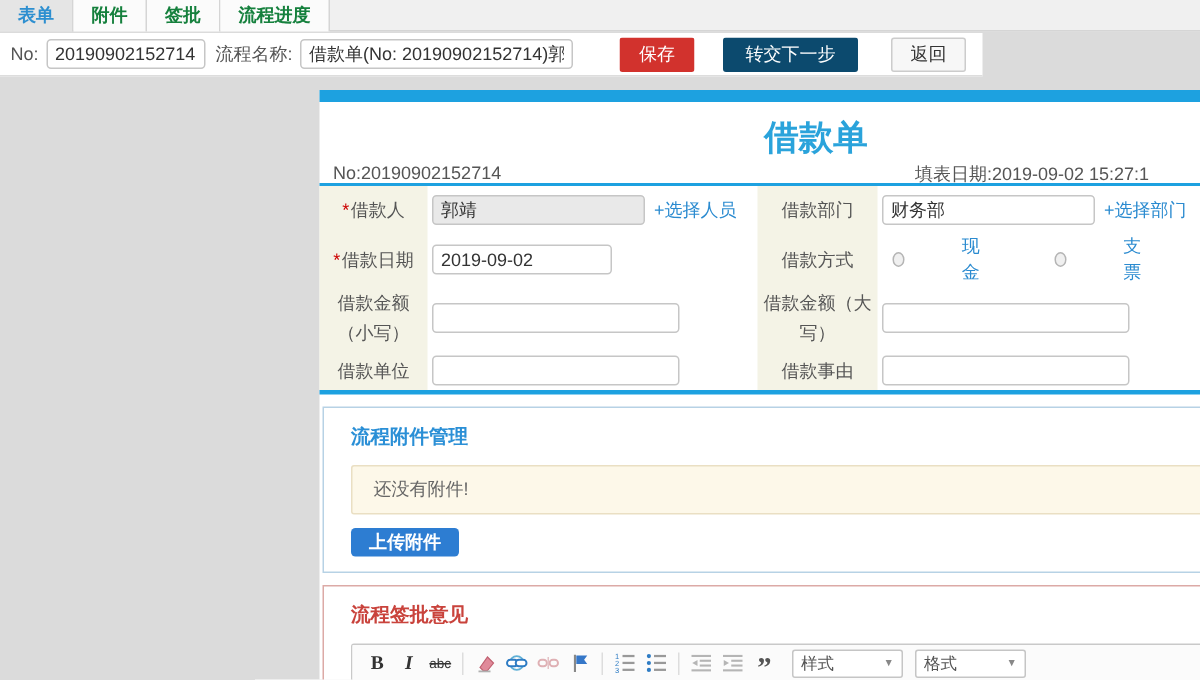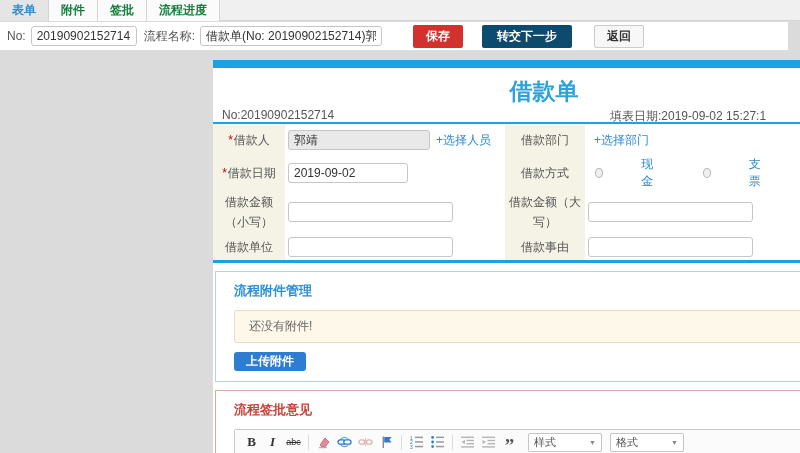--- a/index.html
+++ b/index.html
@@ -11,29 +11,29 @@
 
   
   .tabbar { position:absolute; top:0; left:0; width:800px; height:21px;
     background:#f0f0f0; border-bottom:1px solid #d5d5d5; display:flex; }
   .tab { height:21px; line-height:20px; padding:0 12px; font-size:12px;
     color:#15803d; background:#fbfbfb; border-right:1px solid #d5d5d5;
     font-weight:bold; cursor:pointer; }
   .tab.active { background:#e5e5e5; color:#2d8fd0; }
 
   
-  .cmdbar { position:absolute; top:22px; left:0; width:788px; height:29px;
+  .cmdbar { position:absolute; top:22px; left:0; width:655px; height:29px;
     background:#fff; border-bottom:1px solid #ddd; display:flex;
     align-items:center; font-size:12px; color:#555; }
   .cmd-label { margin-left:7px; }
   .inp { height:20px; border:1px solid #c6c6c6; border-radius:3px;
     font-size:12px; padding:0 5px; background:#fff; color:#333; outline:none; }
   .cmd-no { width:106px; margin-left:5px; }
   .cmd-name { width:182px; margin-left:5px; }
-  .btn { height:23px; font-size:12px; font-weight:bold; border-radius:2px;
+  .btn { height:23px; font-size:12px; font-weight:normal; border-radius:2px;
     border:1px solid transparent; cursor:pointer; }
   .btn-save { background:#d2322d; color:#fff; padding:0 12px; margin-left:31px; }
   .btn-next { background:#0c4a6e; color:#fff; padding:0 14px; margin-left:19px; }
   .btn-back { background:#f7f7f7; border-color:#ccc; color:#333;
     padding:0 12px; margin-left:22px; }
 
   
   .panel { position:absolute; left:213px; top:60px; width:662px; height:400px;
     background:#fff; }
   .topbar { height:8px; background:#1da1e0; }
@@ -130,20 +130,21 @@
 
     <div class="flabel r1">
       <span><span class="req">*</span><span>借款人</span></span>
     </div>
     <div class="ffield r1">
       <input class="inp ro w130" value="郭靖" style="">
       <a class="sel-link">+选择人员</a>
     </div>
     <div class="flabel r1">借款部门</div>
     <div class="ffield r1">
+      <input class="inp w130" value="财务部" style="">
       <a class="sel-link">+选择部门</a>
     </div>
 
     <div class="flabel r2">
       <span><span class="req">*</span><span>借款日期</span></span>
     </div>
     <div class="ffield r2">
       <input class="inp w120" value="2019-09-02" style="">
     </div>
     <div class="flabel r2">借款方式</div>

